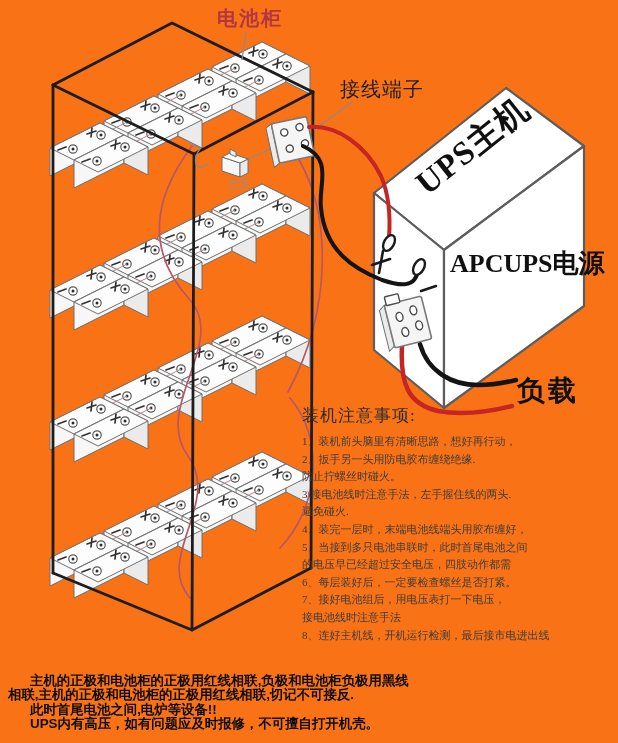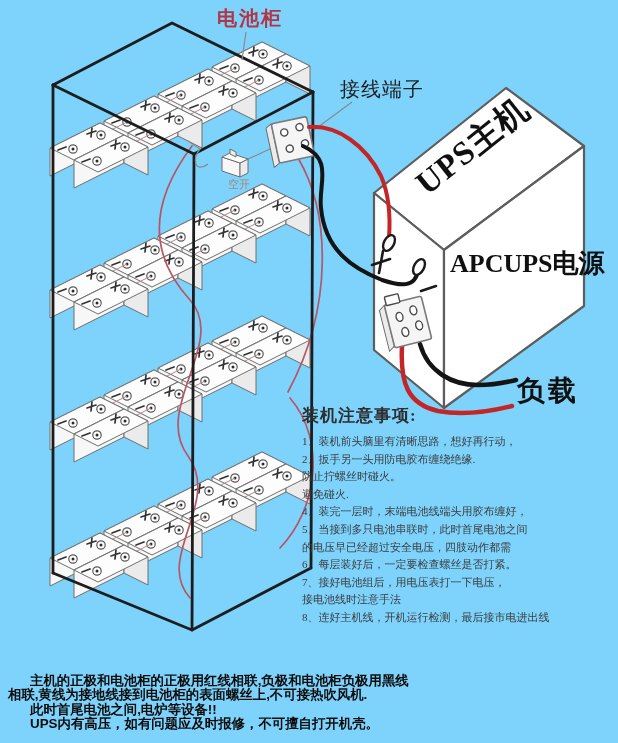--- a/index.html
+++ b/index.html
@@ -1,17 +1,17 @@
 <!DOCTYPE html>
 <html><head>
 <meta charset="utf-8">
 <style>
   html,body{margin:0;padding:0;background:#ffffff;}
   #stage{
-    position:relative;width:618px;height:743px;background:#7dd3fc;
+    position:relative;width:618px;height:743px;background:#f97316;
     overflow:hidden;font-family:"Liberation Serif", serif;
   }
   svg{position:absolute;left:0;top:0;}
   .bface{fill:#f7f7f7;stroke:#6e6e6e;stroke-width:1;}
   .eface{fill:#ebebeb;stroke:#6e6e6e;stroke-width:1;}
   .tface{fill:#fdfdfd;stroke:#6e6e6e;stroke-width:1;}
   .term{fill:#ffffff;stroke:#5a5a5a;stroke-width:1.2;}
   .tdot{fill:#2b2b2b;}
   .sign{stroke:#333;stroke-width:1.7;fill:none;stroke-linecap:round;}
   .jumper{stroke:#b08a8a;stroke-width:1;fill:none;}
@@ -23,21 +23,21 @@
   .blk{fill:#f5f5f5;stroke:#7a7a7a;stroke-width:1.6;}
   .hole{fill:#fff;stroke:#4a4a4a;stroke-width:1.4;}
   .oterm{fill:#fff;stroke:#1a1a1a;stroke-width:2.4;}
   .hsign{stroke:#1a1a1a;stroke-width:2.6;fill:none;stroke-linecap:round;}
   text{font-family:"Liberation Serif", serif;}
   .lbl-big{font-weight:bold;fill:#101010;}
   .notes{
     position:absolute;left:302px;top:404px;width:314px;
     color:#3c3c3c;
   }
-  .notes-title{font-size:17px;font-weight:bold;color:#2e2e2e;letter-spacing:1px;margin-bottom:6px;}
+  .notes-title{font-size:17px;font-weight:normal;color:#2e2e2e;letter-spacing:1px;margin-bottom:6px;}
   .note-line{font-size:11px;line-height:17.6px;white-space:nowrap;}
   .footer{
     position:absolute;left:6px;top:674px;width:608px;
     font-family:Liberation Sans, sans-serif;
     font-weight:bold;color:#0d0d0d;font-size:13.4px;line-height:14.4px;
   }
   .footer-line{white-space:nowrap;text-indent:24px;}
   .footer-line:nth-child(2){text-indent:2px;}
 </style>
 </head>
@@ -188,33 +188,34 @@
     <text x="228" y="188" font-size="11" fill="#a38a82">空开</text>
   </svg>
 
   <div class="notes">
     <div class="notes-title">装机注意事项:</div>
     <div>
 
     <div class="note-line">1、装机前头脑里有清晰思路，想好再行动，</div>
         <div class="note-line">2、扳手另一头用防电胶布缠绕绝缘.</div>
         <div class="note-line">防止拧螺丝时碰火。</div>
+        <div class="note-line">3\接电池线时注意手法，左手握住线的两头.</div>
         <div class="note-line">避免碰火.</div>
         <div class="note-line">4、装完一层时，末端电池线端头用胶布缠好，</div>
         <div class="note-line">5、当接到多只电池串联时，此时首尾电池之间</div>
         <div class="note-line">的电压早已经超过安全电压，四肢动作都需</div>
         <div class="note-line">6、每层装好后，一定要检查螺丝是否打紧。</div>
         <div class="note-line">7、接好电池组后，用电压表打一下电压，</div>
         <div class="note-line">接电池线时注意手法</div>
         <div class="note-line">8、连好主机线，开机运行检测，最后接市电进出线</div>
       </div>
   </div>
 
   <div class="footer">
     <div>
 
     <div class="footer-line">主机的正极和电池柜的正极用红线相联,负极和电池柜负极用黑线</div>
-        <div class="footer-line">相联,黄线为接地线接到电池柜的表面螺丝上,不可接热吹风机.</div>
+        <div class="footer-line">相联,主机的正极和电池柜的正极用红线相联,切记不可接反.</div>
         <div class="footer-line">此时首尾电池之间,电炉等设备!!</div>
         <div class="footer-line">UPS内有高压，如有问题应及时报修，不可擅自打开机壳。</div>
       </div>
   </div>
 </div>
 
 </body></html>

